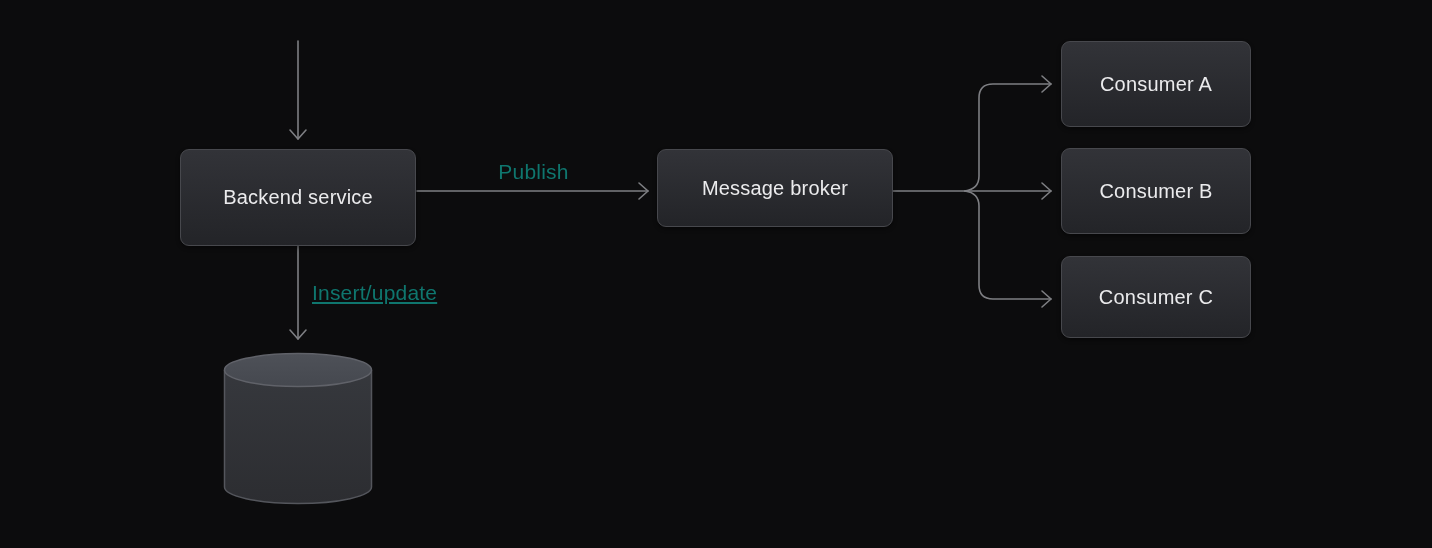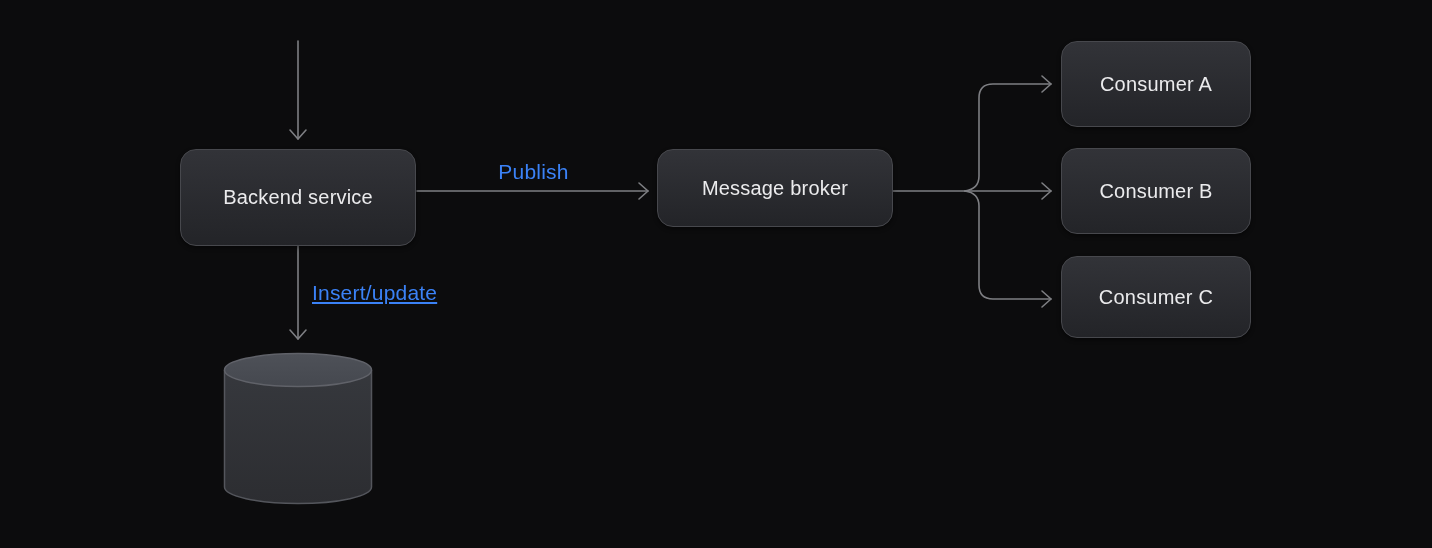--- a/index.html
+++ b/index.html
@@ -30,35 +30,35 @@
     stroke-linecap: round;
     stroke-linejoin: round;
   }
   .node {
     position: absolute;
     display: flex;
     align-items: center;
     justify-content: center;
     background: linear-gradient(180deg, #323338 0%, #232428 100%);
     border: 1px solid #47484d;
-    border-radius: 16px;
+    border-radius: 9px;
     box-shadow: 0 2px 4px rgba(0,0,0,0.45);
     color: #ebebed;
     font-size: 20px;
     letter-spacing: 0.2px;
     box-sizing: border-box;
   }
   .node-backend  { left: 180px; top: 149px; width: 236px; height: 97px; }
   .node-broker   { left: 657px; top: 149px; width: 236px; height: 78px; }
   .node-cons-a   { left: 1061px; top: 41px;  width: 190px; height: 86px; }
   .node-cons-b   { left: 1061px; top: 148px; width: 190px; height: 86px; }
   .node-cons-c   { left: 1061px; top: 256px; width: 190px; height: 82px; }
   .edge-label {
     position: absolute;
-    color: #3b82f6;
+    color: #0f766e;
     font-size: 21px;
     letter-spacing: 0.2px;
     white-space: nowrap;
   }
   .label-publish {
     left: 417px;
     top: 160px;
     width: 233px;
     text-align: center;
   }

